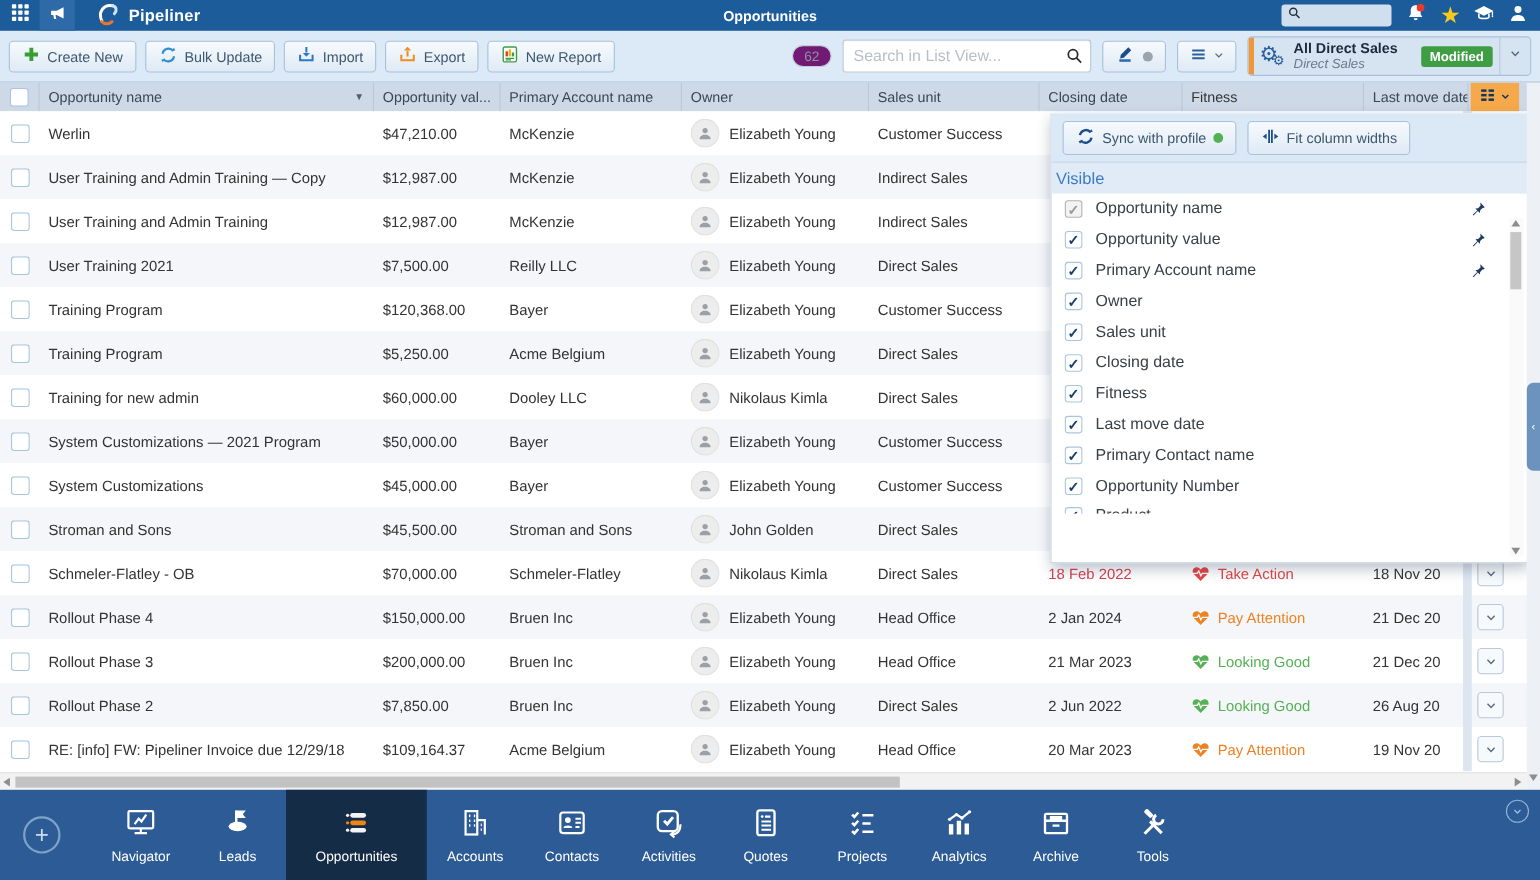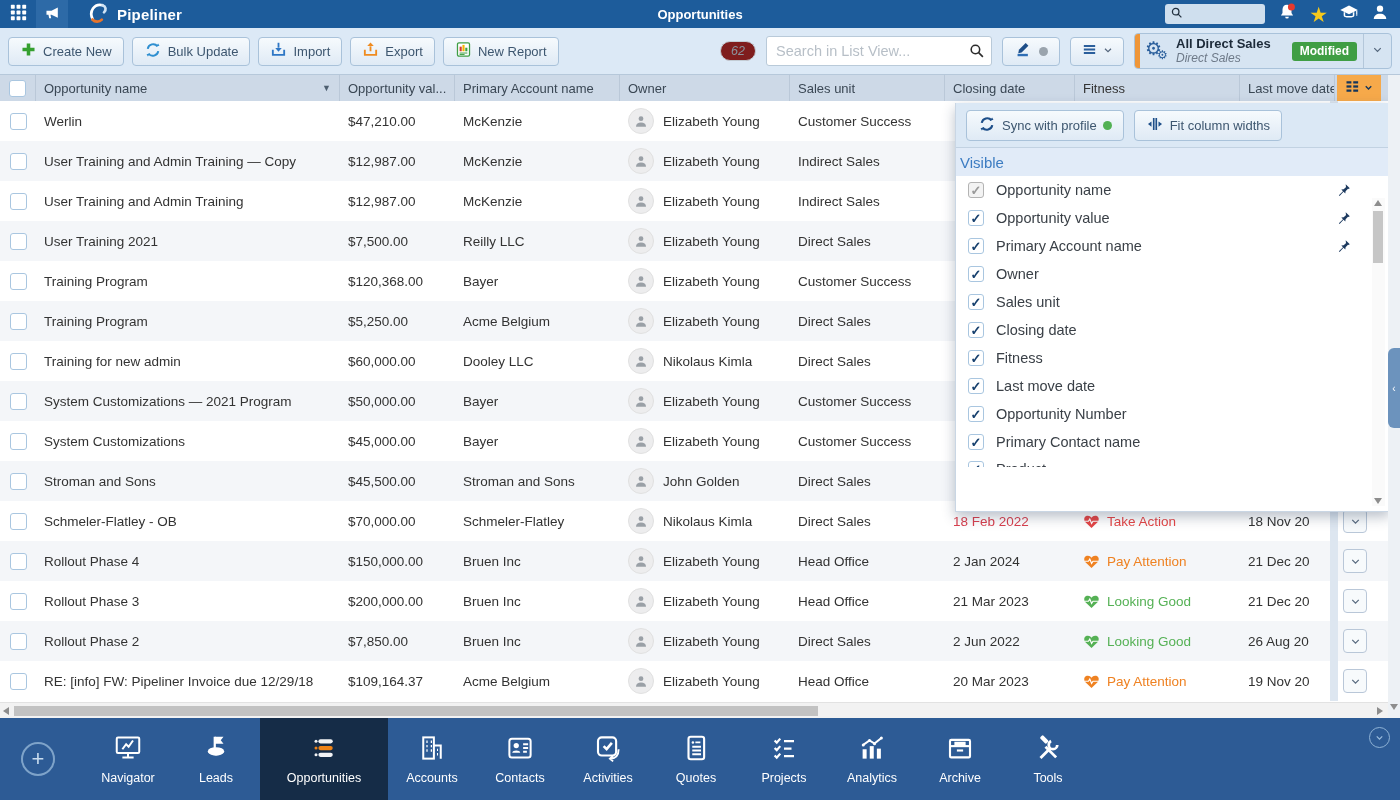--- a/index.html
+++ b/index.html
@@ -18,21 +18,21 @@
   .top-search input { flex:1; min-width:0; border:none; outline:none; background:transparent; font-size:11px; color:#223; font-family:"Liberation Sans",sans-serif; }
   .bell-wrap { position:relative; width:24px; height:24px; display:flex; align-items:center; justify-content:center; }
   .star-glyph { color:#f6c91c; font-size:21px; line-height:1; }
 
   
   .toolbar { position:absolute; top:28px; left:0; right:0; height:47px; background:#dce9f6; border-bottom:1px solid #b6c8da; display:flex; align-items:center; padding:0 8px; z-index:19; }
   .tb-left { display:flex; gap:8px; }
   .tbtn { height:29px; display:inline-flex; align-items:center; gap:6px; padding:0 11px; border:1px solid #a9c2da; border-radius:4px; background:linear-gradient(#f6fafd,#dfeaf5); color:#3d566f; font-size:13px; font-family:"Liberation Sans",sans-serif; cursor:pointer; }
   .tb-spacer { flex:1; }
   .tb-right { display:flex; align-items:center; gap:10px; }
-  .count-pill { border:1px solid #c3ccd4; border-radius:10px; background:#7f1d1d; color:#8a949d; font-size:12.5px; padding:2px 10px;font-style:italic; }
+  .count-pill { border:1px solid #c3ccd4; border-radius:10px; background:#701a75; color:#8a949d; font-size:12.5px; padding:2px 10px; }
   .list-search { position:relative; width:226px; height:30px; }
   .list-search input { width:100%; height:100%; border:1px solid #b9cad9; border-radius:3px; padding:0 30px 0 9px; font-size:14.5px; color:#333; font-family:"Liberation Sans",sans-serif; outline:none; }
   .list-search input::placeholder { color:#b7bfc7; }
   .list-search .mag { position:absolute; right:7px; top:6px; }
   .pen-btn { width:58px; justify-content:center; }
   .gray-dot { width:9px; height:9px; border-radius:50%; background:#9aa4ad; display:inline-block; }
   .menu-btn { width:54px; justify-content:center; gap:4px; }
   .profile { position:relative; height:36px; width:258px; display:flex; align-items:center; border:1px solid #a9c2da; border-radius:4px; background:#d6e4f2; overflow:hidden; cursor:pointer; }
   .profile-bar { width:5px; align-self:stretch; background:#ef9638; }
   .gears { position:relative; width:34px; height:30px; color:#2b5f9c; }
@@ -911,31 +911,31 @@
           <span>Last move date</span>
           <span class="pin">
             <svg width="14" height="14" viewBox="0 0 14 14">
               <path d="M8.7 1.2 L12.8 5.3 L11.4 6 L11 5.8 L8.6 8.2 L8.3 10.6 L6.5 8.8 L2.6 13 L1.9 12.3 L6 8.3 L4.3 6.6 L6.7 6.3 L9.1 3.9 L8.9 3.5 Z" fill="#1d3a5f"></path>
             </svg>
           </span>
         </div>
 
         <div class="citem">
           <span class="cbx checked"></span>
-          <span>Opportunity Number</span>
+          <span>Primary Contact name</span>
           <span class="pin">
             <svg width="14" height="14" viewBox="0 0 14 14">
               <path d="M8.7 1.2 L12.8 5.3 L11.4 6 L11 5.8 L8.6 8.2 L8.3 10.6 L6.5 8.8 L2.6 13 L1.9 12.3 L6 8.3 L4.3 6.6 L6.7 6.3 L9.1 3.9 L8.9 3.5 Z" fill="#1d3a5f"></path>
             </svg>
           </span>
         </div>
 
         <div class="citem">
           <span class="cbx checked"></span>
-          <span>Primary Contact name</span>
+          <span>Opportunity Number</span>
           <span class="pin">
             <svg width="14" height="14" viewBox="0 0 14 14">
               <path d="M8.7 1.2 L12.8 5.3 L11.4 6 L11 5.8 L8.6 8.2 L8.3 10.6 L6.5 8.8 L2.6 13 L1.9 12.3 L6 8.3 L4.3 6.6 L6.7 6.3 L9.1 3.9 L8.9 3.5 Z" fill="#1d3a5f"></path>
             </svg>
           </span>
         </div>
 
         <div class="citem partial">
           <span class="cbx checked"></span>
           <span>Product</span>

